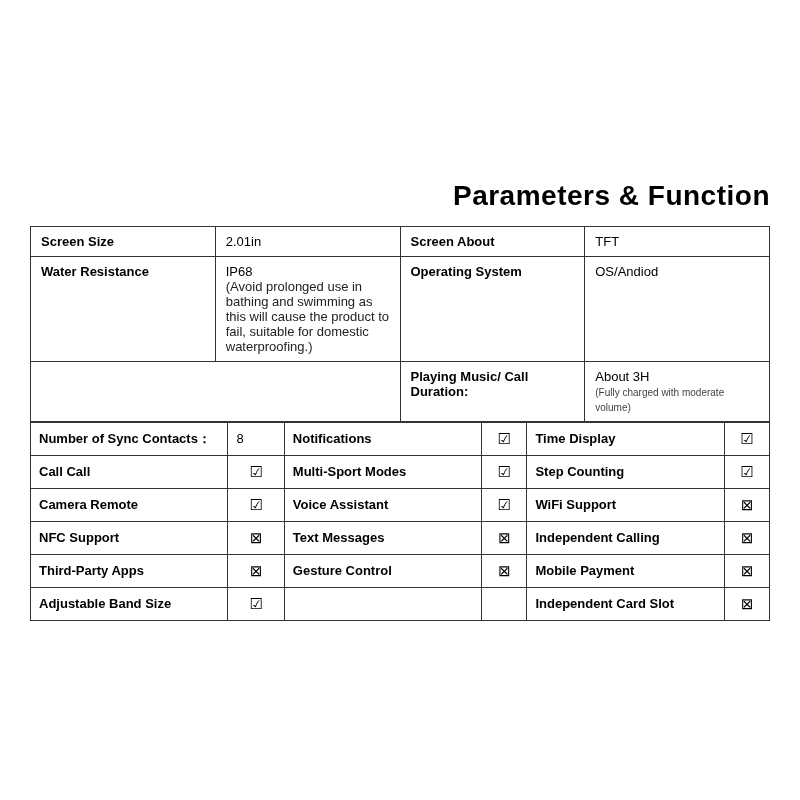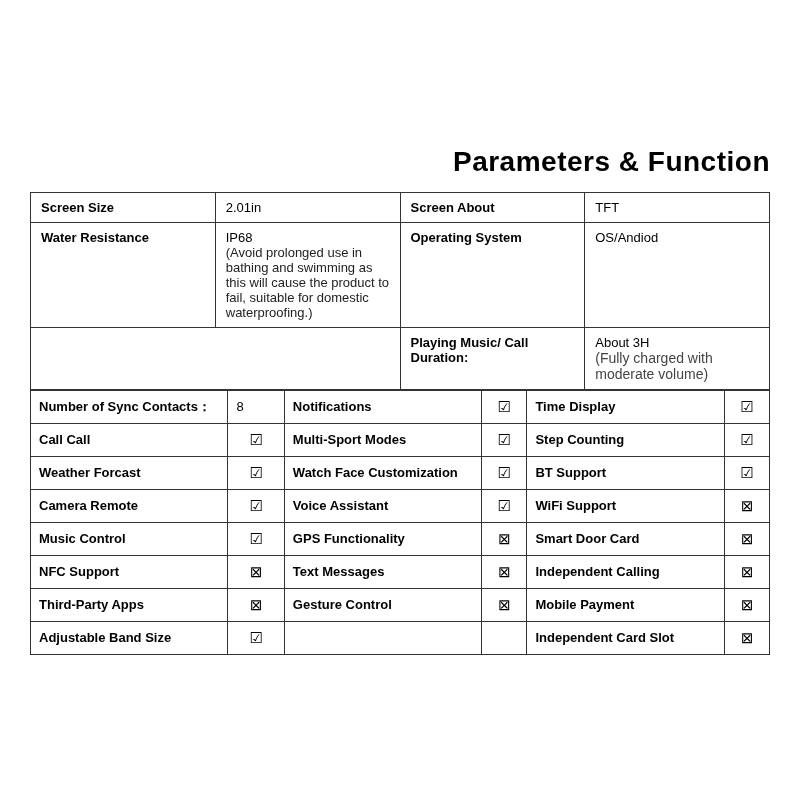--- a/index.html
+++ b/index.html
@@ -44,21 +44,21 @@
     .specs-top .value {
       width: 130px;
     }
     .note {
       font-size: 13px;
       color: #222;
       font-style: normal;
       margin-top: 8px;
     }
     .small-note {
-      font-size: 14px;
+      font-size: 10px;
       color: #444;
     }
     .features-table {
       border: 1.5px solid #333;
       border-top: none;
       width: 100%;
       border-collapse: collapse;
     }
     .features-table td {
       border: 1.5px solid #333;
@@ -142,46 +142,30 @@
 
     <tr>
       <td class="feature-label">Call Call</td>
       <td class="check-cell"><span class="chk chk-yes"></span></td>
       <td class="feature-label">Multi-Sport Modes</td>
       <td class="check-cell"><span class="chk chk-yes"></span></td>
       <td class="feature-label">Step Counting</td>
       <td class="check-cell"><span class="chk chk-yes"></span></td>
     </tr>
 
-    <tr>
-      <td class="feature-label">Weather Forcast</td>
-      <td class="check-cell"><span class="chk chk-yes"></span></td>
-      <td class="feature-label">Watch Face Customization</td>
-      <td class="check-cell"><span class="chk chk-yes"></span></td>
-      <td class="feature-label">BT Support</td>
-      <td class="check-cell"><span class="chk chk-yes"></span></td>
-    </tr>
 
     <tr>
       <td class="feature-label">Camera Remote</td>
       <td class="check-cell"><span class="chk chk-yes"></span></td>
       <td class="feature-label">Voice Assistant</td>
       <td class="check-cell"><span class="chk chk-yes"></span></td>
       <td class="feature-label">WiFi Support</td>
       <td class="check-cell"><span class="chk chk-no"></span></td>
     </tr>
 
-    <tr>
-      <td class="feature-label">Music Control</td>
-      <td class="check-cell"><span class="chk chk-yes"></span></td>
-      <td class="feature-label">GPS Functionality</td>
-      <td class="check-cell"><span class="chk chk-no"></span></td>
-      <td class="feature-label">Smart Door Card</td>
-      <td class="check-cell"><span class="chk chk-no"></span></td>
-    </tr>
 
     <tr>
       <td class="feature-label">NFC Support</td>
       <td class="check-cell"><span class="chk chk-no"></span></td>
       <td class="feature-label">Text Messages</td>
       <td class="check-cell"><span class="chk chk-no"></span></td>
       <td class="feature-label">Independent Calling</td>
       <td class="check-cell"><span class="chk chk-no"></span></td>
     </tr>
 

